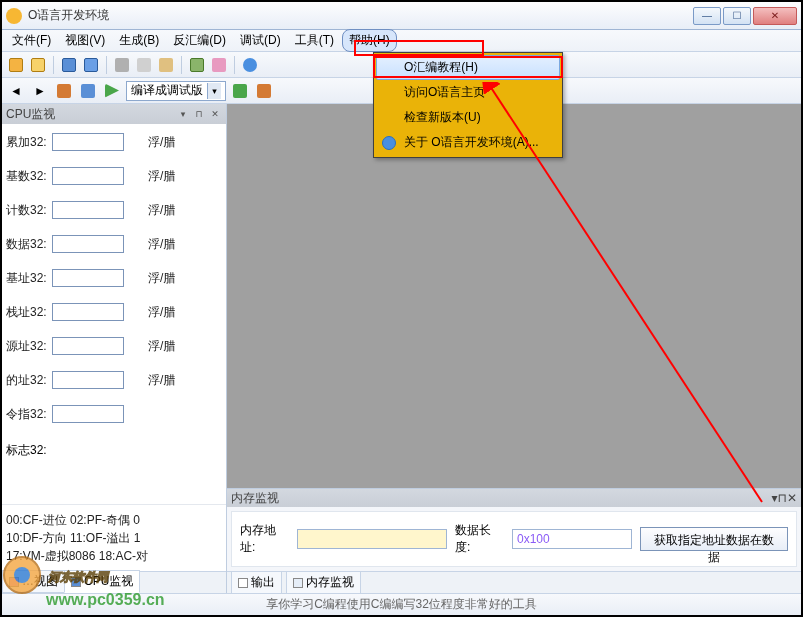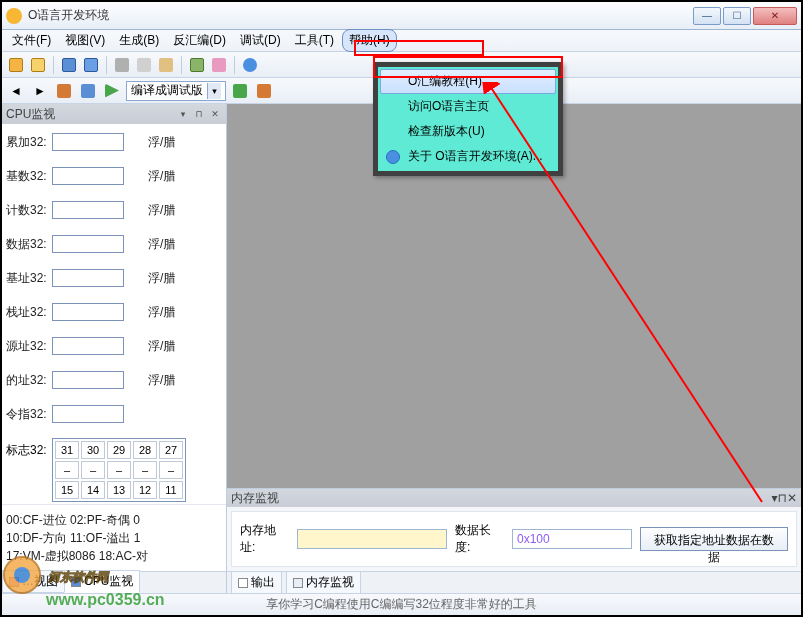--- a/index.html
+++ b/index.html
@@ -53,21 +53,21 @@
 .memhdr .spacer{flex:1;}
 .membody { padding:10px 8px; display:flex; align-items:center; gap:8px; background:#fff; border:1px solid #e0e6ee; margin:4px; }
 .membody input { height:20px; border:1px solid #9fb5d4; padding:0 4px; }
 .membody .addr { width:150px; background:#fff6cc; }
 .membody .len { width:120px; color:#8b5cf6; }
 .membody button { height:24px; padding:4px 10px; border:1px solid #7b94b8; background:linear-gradient(#fdfdfe,#e8eef7); }
 .maintabs { height:22px; background:#eef2f7; border-top:1px solid #c7d4e6; display:flex; align-items:center; padding:0 4px; gap:4px; }
 .maintabs .tab { padding:2px 6px; border:1px solid #c7d4e6; background:#f5f8fc; display:flex; gap:3px; align-items:center; font-size:11px; }
 .tabico { width:10px; height:10px; border:1px solid #888; }
 
-.dropdown { position:absolute; left:371px; top:60px; width:190px; background:#5eead4; border:5px solid #404040; box-shadow:2px 2px 4px rgba(0,0,0,.3); z-index:50; padding:2px; }
+.dropdown { position:absolute; left:371px; top:50px; width:190px; background:#eab308; border:1px solid #404040; box-shadow:2px 2px 4px rgba(0,0,0,.3); z-index:50; padding:2px; }
 .dropdown .item { display:flex; align-items:center; padding:4px 6px 4px 28px; position:relative; }
 .dropdown .item.hi { background:linear-gradient(#e4f0ff,#c8e0ff); border:1px solid #7aa8e0; border-radius:2px; padding:3px 5px 3px 27px; }
 .dropdown .item .dico { position:absolute; left:6px; width:14px; height:14px; border-radius:50%; background:#4a8fe0; border:1px solid #2a6fc0; }
 
 .redbox1 { position:absolute; left:352px; top:38px; width:130px; height:16px; border:2px solid red; z-index:60; pointer-events:none; }
 .redbox2 { position:absolute; left:371px; top:54px; width:190px; height:22px; border:2px solid red; z-index:60; pointer-events:none; }
 .arrow { position:absolute; left:480px; top:80px; width:300px; height:440px; z-index:60; pointer-events:none; }
 
 .watermark { position:absolute; left:0; bottom:6px; z-index:70; font-size:22px; font-style:italic; font-weight:bold; opacity:.8; }
 .watermark .cn { color:#b8860b; -webkit-text-stroke:1px #5a3f07; }
@@ -211,45 +211,20 @@
             <span class="suffix">浮/腊</span>
           </div>
           <div class="regrow">
             <label>令指32:</label>
             <input style="">
             <span class="suffix"></span>
           </div>
         </div>
       <div class="flagrow">
         <label>标志32:</label>
-        <table class="flagstable">
-            <tbody id="flagsbody">
-              <tr>
-                <td>31</td>
-                <td>30</td>
-                <td>29</td>
-                <td>28</td>
-                <td>27</td>
-              </tr>
-              <tr>
-                <td>–</td>
-                <td>–</td>
-                <td>–</td>
-                <td>–</td>
-                <td>–</td>
-              </tr>
-              <tr>
-                <td>15</td>
-                <td>14</td>
-                <td>13</td>
-                <td>12</td>
-                <td>11</td>
-              </tr>
-            </tbody>
-          </table>
       </div>
     </div>
     <div class="info" id="infolines">
         <div>00:CF-进位 02:PF-奇偶 0</div>
         <div>10:DF-方向 11:OF-溢出 1</div>
         <div>17:VM-虚拟8086 18:AC-对</div>
       </div>
     <div class="bottomtabs">
       <div class="tab">
           <span class="tabico" style="background:#e89ac0"></span>

